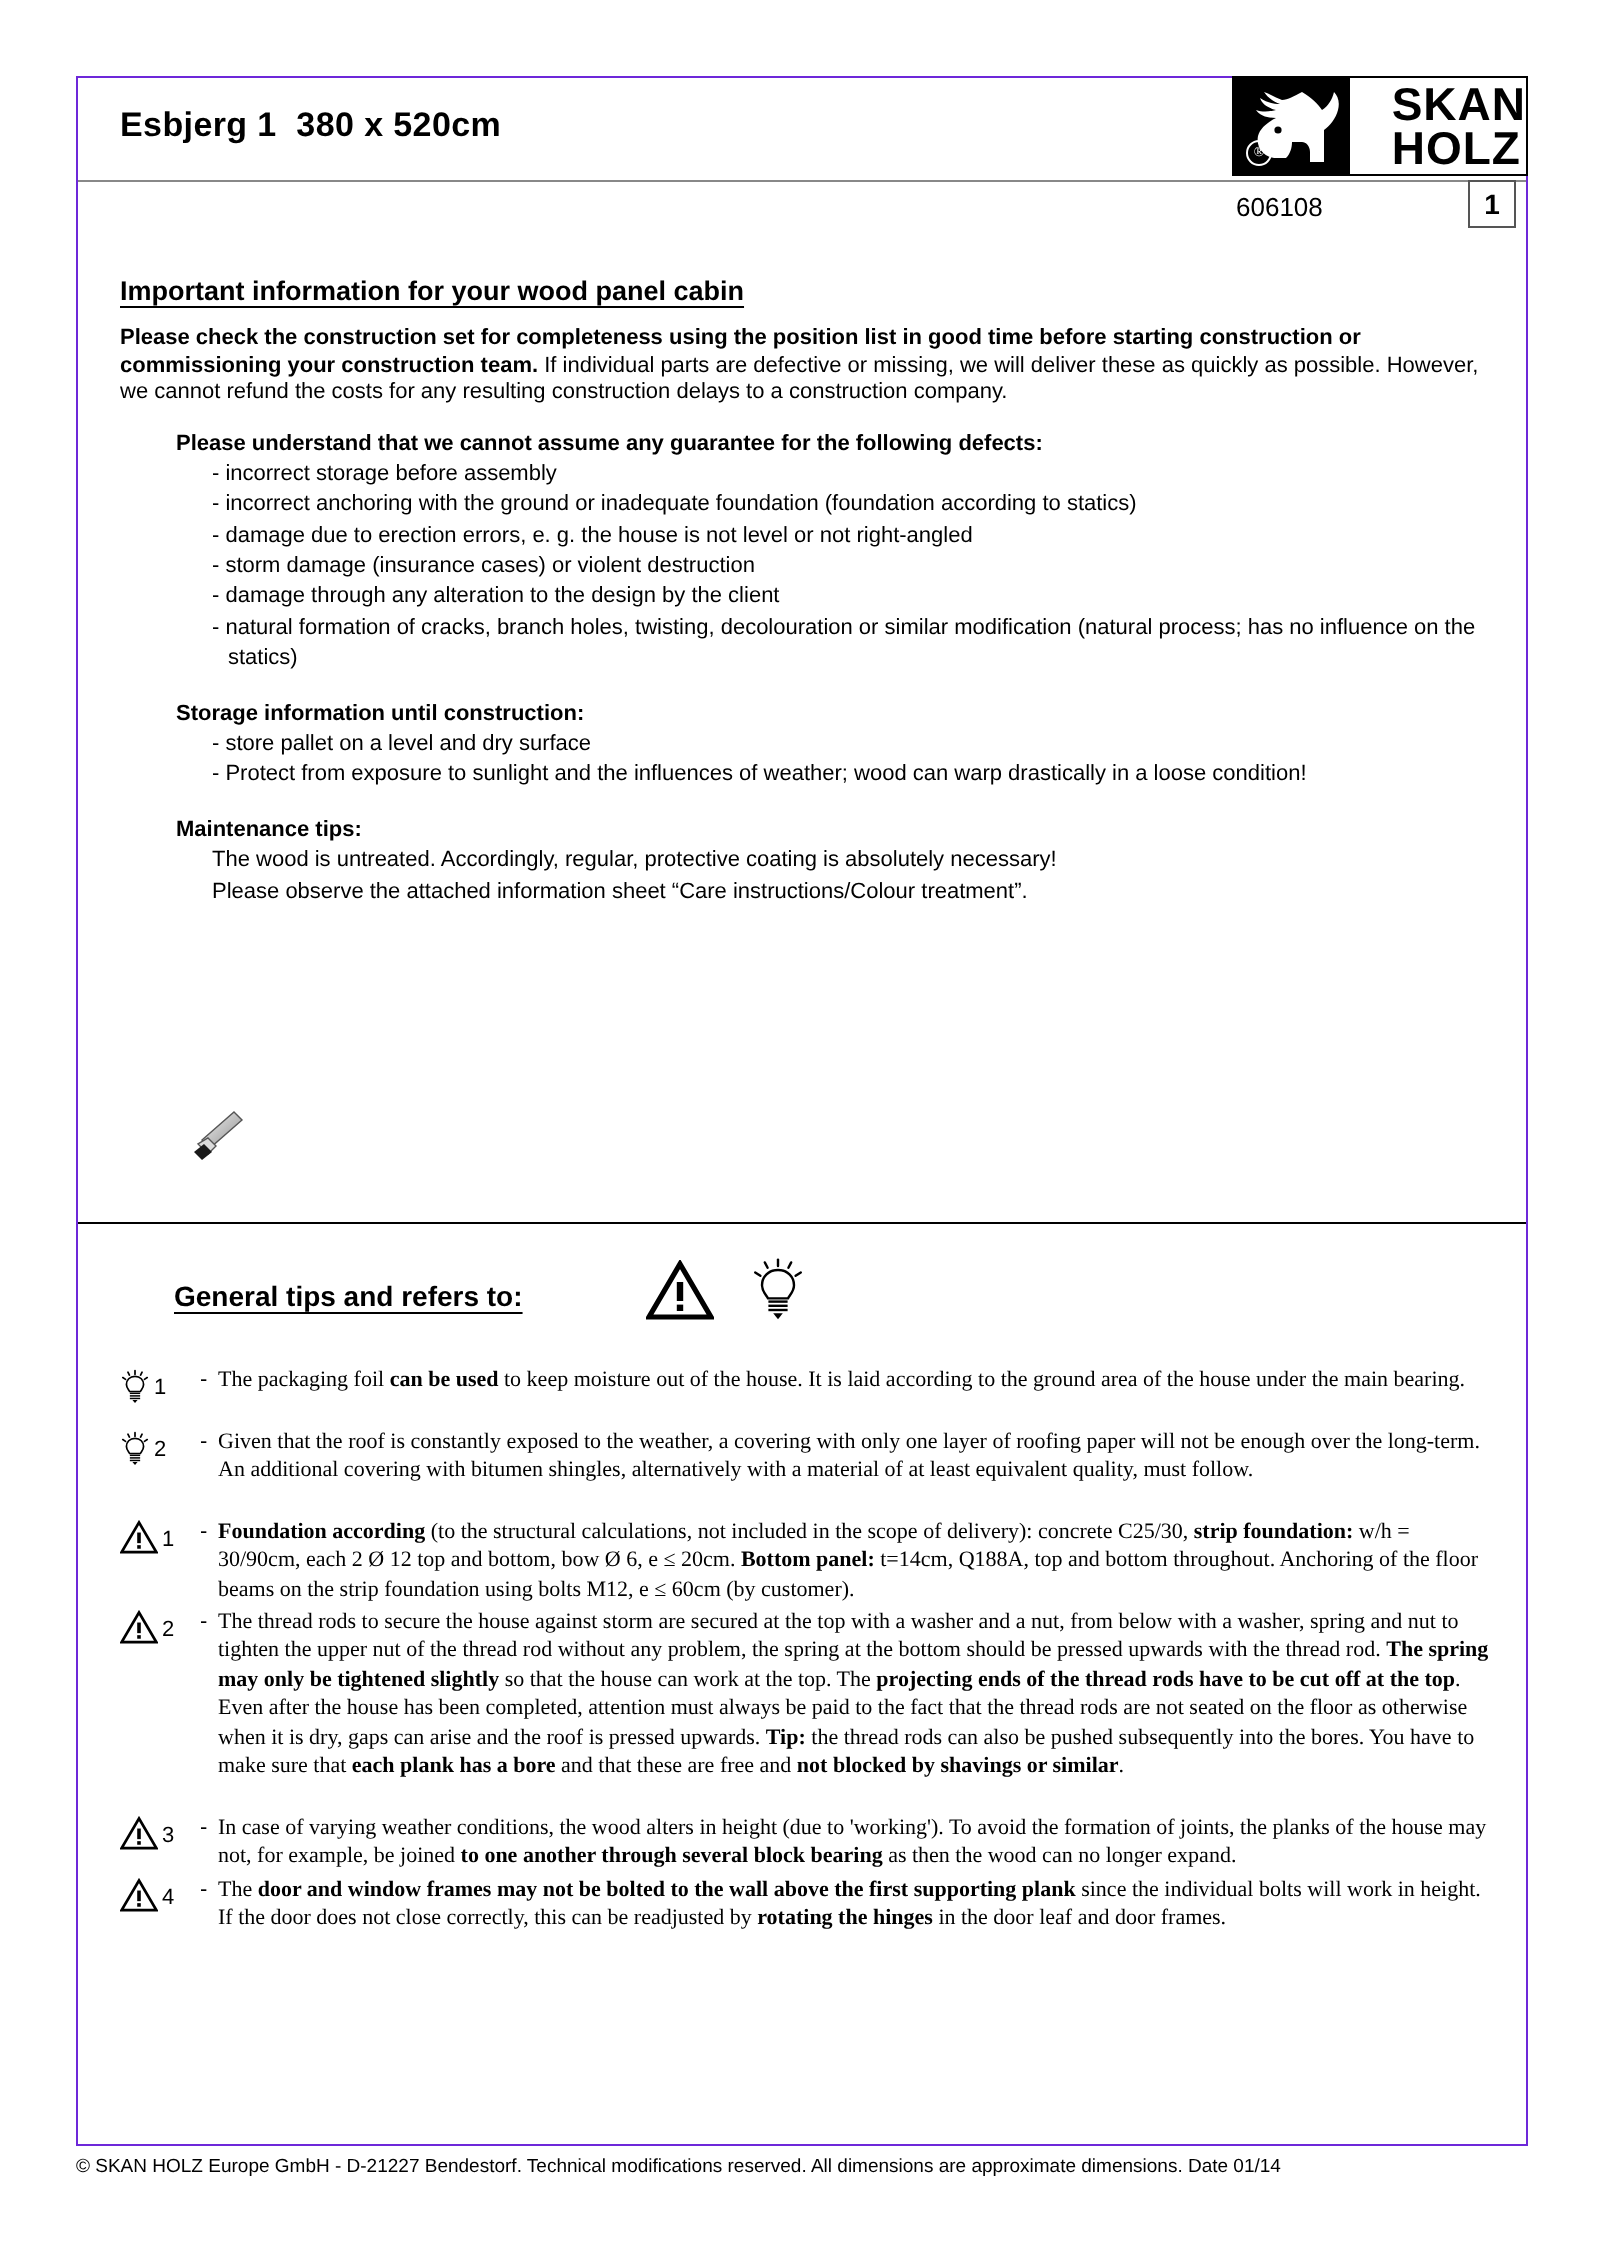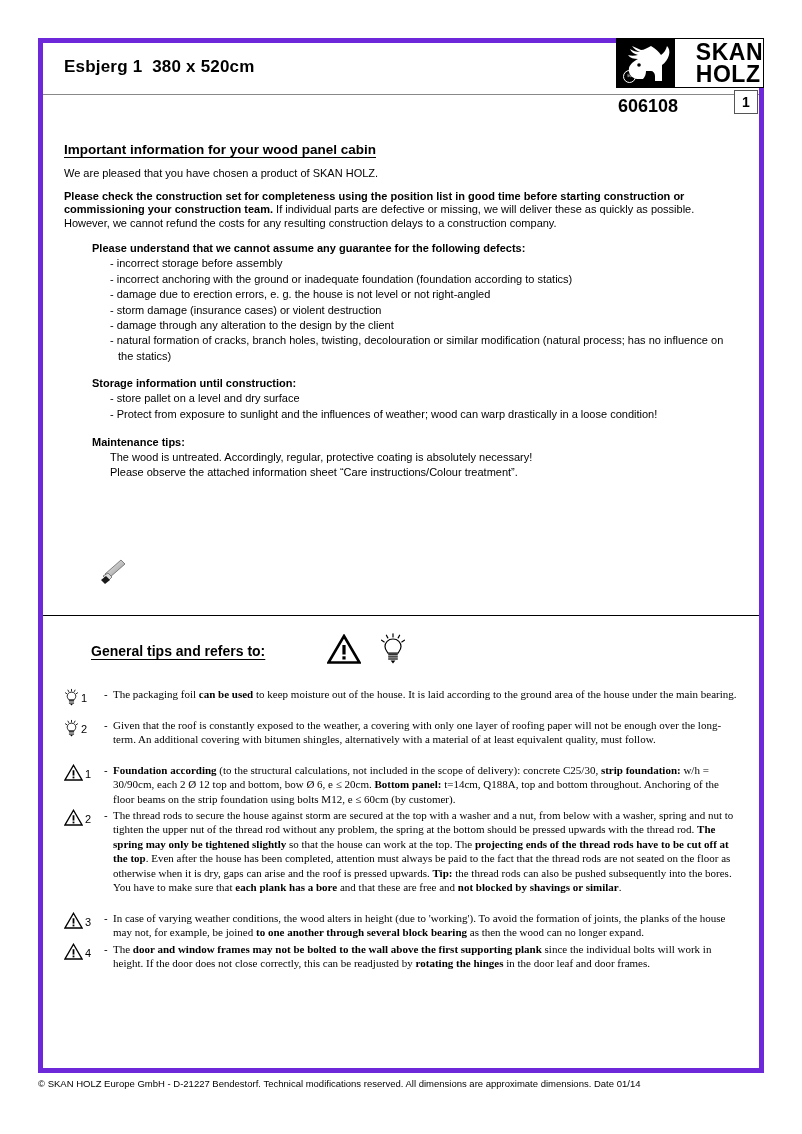--- a/index.html
+++ b/index.html
@@ -4,21 +4,21 @@
 <style>
   html,body{margin:0;padding:0;background:#ffffff;}
   body{width:802px;height:1134px;position:relative;
        font-family:"Liberation Sans","DejaVu Sans",sans-serif;
        color:#000;-webkit-font-smoothing:none;}
 
   
   #page{position:absolute;left:0;top:0;width:802px;height:1134px;background:#fff;}
 
   .frame{position:absolute;left:38px;top:38px;width:726px;height:1035px;
-         border:5px solid #6d28d9;box-sizing:border-box;background:#fff;}
+         border:1px solid #6d28d9;box-sizing:border-box;background:#fff;}
 
   
   .titlebar{position:absolute;left:0;top:0;width:100%;height:52px;
             border-bottom:1px solid #888;box-sizing:border-box;}
   .title-text{position:absolute;left:21px;top:14px;font-size:17px;font-weight:bold;
               letter-spacing:.2px;white-space:pre;}
 
   
   .logo-wrap{position:absolute;left:616px;top:38px;width:148px;height:50px;
              background:#fff;border:1px solid #000;box-sizing:border-box;
@@ -26,21 +26,21 @@
   .logo-moose{width:62px;background:#000;position:relative;}
   .logo-moose svg{position:absolute;left:4px;top:4px;}
   .reg-mark{position:absolute;left:6px;bottom:4px;width:11px;height:11px;
             border:1px solid #fff;border-radius:50%;color:#fff;font-size:7px;
             line-height:10px;text-align:center;font-family:"Liberation Serif",serif;}
   .logo-words{flex:1;background:#fff;display:flex;flex-direction:column;
               justify-content:center;padding-left:21px;}
   .logo-words span{font-size:23px;font-weight:bold;line-height:22px;
                    letter-spacing:.5px;font-family:"Liberation Sans",sans-serif;}
 
-  .art-no{position:absolute;left:618px;top:96px;font-size:18px;font-weight:bold;}
+  .art-no{position:absolute;left:618px;top:96px;font-size:13px;font-weight:normal;}
   .page-num{position:absolute;left:734px;top:90px;width:24px;height:24px;
             border:1px solid #555;box-sizing:border-box;text-align:center;
             font-size:14px;font-weight:bold;line-height:22px;background:#fff;}
 
   
   .sec{position:absolute;left:21px;right:18px;margin-top:27px;}
 
   h2.hd{font-size:13.5px;font-weight:bold;margin:0 0 10px 0;
         text-decoration:underline;text-underline-offset:3px;}
   p.tx{font-size:11px;line-height:13.6px;margin:0 0 9px 0;}
@@ -84,21 +84,20 @@
 
     <div class="titlebar">
       <div class="title-text">Esbjerg 1  380 x 520cm</div>
     </div>
 
     <div class="divider"></div>
 
     <div class="sec" style="top:72px;">
       <h2 class="hd">Important information for your wood panel cabin</h2>
 
-      <p class="tx">We are pleased that you have chosen a product of SKAN HOLZ.</p>
 
       <p class="tx"><b>Please check the construction set for completeness using the position list in good time before starting construction or commissioning your construction team.</b><span> If individual parts are defective or missing, we will deliver these as quickly as possible. However, we cannot refund the costs for any resulting construction delays to a construction company.</span></p>
 
       <p class="hdr-b" style="margin-top:11px;">Please understand that we cannot assume any guarantee for the following defects:</p>
       <ul class="bullets" id="defects-list">
           <li>- incorrect storage before assembly</li>
           <li>- incorrect anchoring with the ground or inadequate foundation (foundation according to statics)</li>
           <li>- damage due to erection errors, e. g. the house is not level or not right-angled</li>
           <li>- storm damage (insurance cases) or violent destruction</li>
           <li>- damage through any alteration to the design by the client</li>

